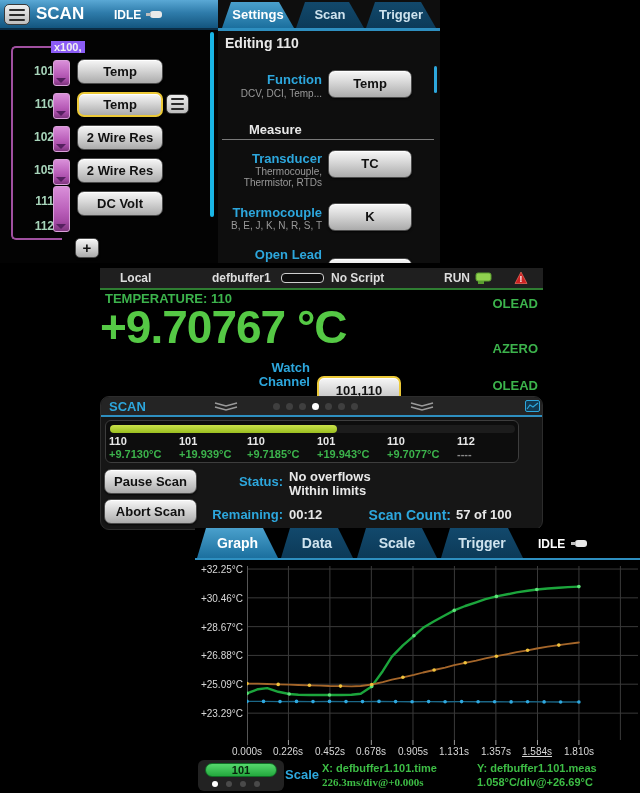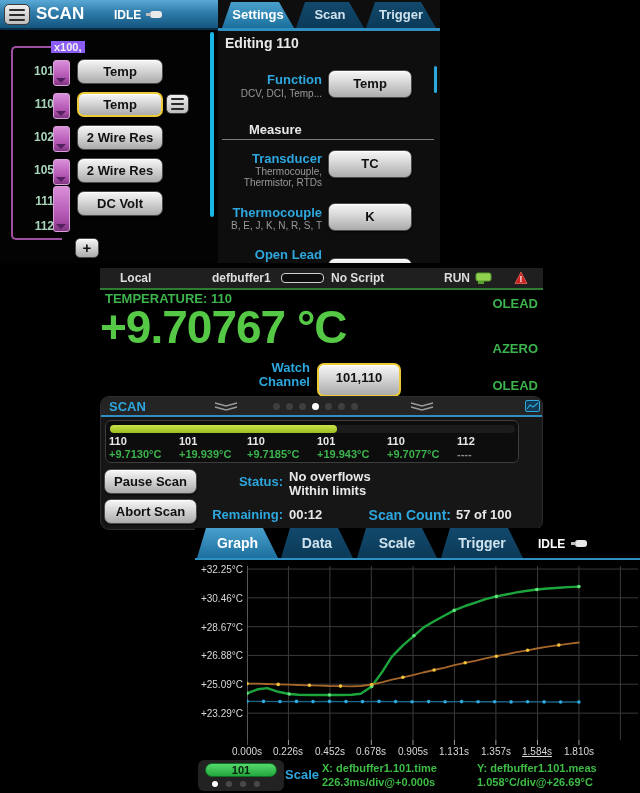--- a/index.html
+++ b/index.html
@@ -136,21 +136,21 @@
 
   <div class="abs greenlabel" style="left:5px;top:23px;font-size:13px;">TEMPERATURE: 110</div>
   <div class="abs" style="left:0;top:32px;width:380px;font-size:46px;font-weight:bold;color:#55c945;letter-spacing:-1px;">+9.70767 °C</div>
 
   <div class="abs greenlabel" style="left:350px;top:28px;width:88px;text-align:right;font-size:13px;">OLEAD</div>
   <div class="abs greenlabel" style="left:350px;top:73px;width:88px;text-align:right;font-size:13px;">AZERO</div>
   <div class="abs greenlabel" style="left:350px;top:110px;width:88px;text-align:right;font-size:13px;">OLEAD</div>
 
   <div class="abs bluelabel" style="left:100px;top:92px;width:110px;text-align:right;font-size:13px;">Watch</div>
   <div class="abs bluelabel" style="left:100px;top:106px;width:110px;text-align:right;font-size:13px;">Channel</div>
-  <div class="btn sel" style="left:217px;top:95px;width:84px;height:34px;font-size:13px;line-height:25px;">101,110</div>
+  <div class="btn sel" style="left:217px;top:108px;width:84px;height:34px;font-size:13px;line-height:25px;">101,110</div>
 </div>
 
 <div class="panel" style="left:100px;top:396px;width:443px;height:134px;background:#161616;border:1px solid #2c2c2c;border-radius:9px;z-index:2;">
   <div class="abs" style="left:0;top:0;width:441px;height:18px;background:#242424;border-radius:8px 8px 0 0;">
     <div class="abs bluelabel" style="left:8px;top:2px;font-size:13px;">SCAN</div>
     <svg class="abs" style="left:112px;top:5px;" width="26" height="9">
         <path d="M2 1 L13 4 L24 1" stroke="#9a9a9a" fill="none" stroke-width="1.5"></path>
         <path d="M2 5 L13 8 L24 5" stroke="#9a9a9a" fill="none" stroke-width="1.5"></path>
       </svg>
     <div class="dot" style="left:172px;top:6px;"></div>
@@ -308,16 +308,16 @@
 
   <div class="abs" style="left:3px;top:232px;width:86px;height:31px;background:#222;border-radius:6px;">
     <div style="position:absolute;left:7px;top:3px;width:72px;height:14px;border-radius:7px;background:linear-gradient(#55d86c,#23a83d);border:1px solid #0f6f25;color:#08220c;font-size:11px;font-weight:bold;text-align:center;line-height:12px;">101</div>
     <div class="dot on" style="left:14px;top:21px;width:6px;height:6px;"></div>
     <div class="dot" style="left:28px;top:21px;width:6px;height:6px;background:#4a4a4a;"></div>
     <div class="dot" style="left:42px;top:21px;width:6px;height:6px;background:#4a4a4a;"></div>
     <div class="dot" style="left:56px;top:21px;width:6px;height:6px;background:#4a4a4a;"></div>
   </div>
   <div class="abs bluelabel" style="left:90px;top:239px;font-size:13px;">Scale</div>
   <div class="abs" style="left:127px;top:234px;font-size:11px;font-weight:bold;color:#3dbd45;">X: defbuffer1.101.time</div>
-  <div class="abs" style="left:127px;top:248px;font-size:11px;font-weight:bold;color:#3dbd45;">226.3ms/div@+0.000s</div>
+  <div class="abs" style="left:127px;top:248px;font-size:11px;font-weight:bold;color:#3dbd45;font-family:Liberation Serif, serif;">226.3ms/div@+0.000s</div>
   <div class="abs" style="left:282px;top:234px;font-size:11px;font-weight:bold;color:#3dbd45;">Y: defbuffer1.101.meas</div>
   <div class="abs" style="left:282px;top:248px;font-size:11px;font-weight:bold;color:#3dbd45;">1.058°C/div@+26.69°C</div>
 </div>
 
 </body></html>

